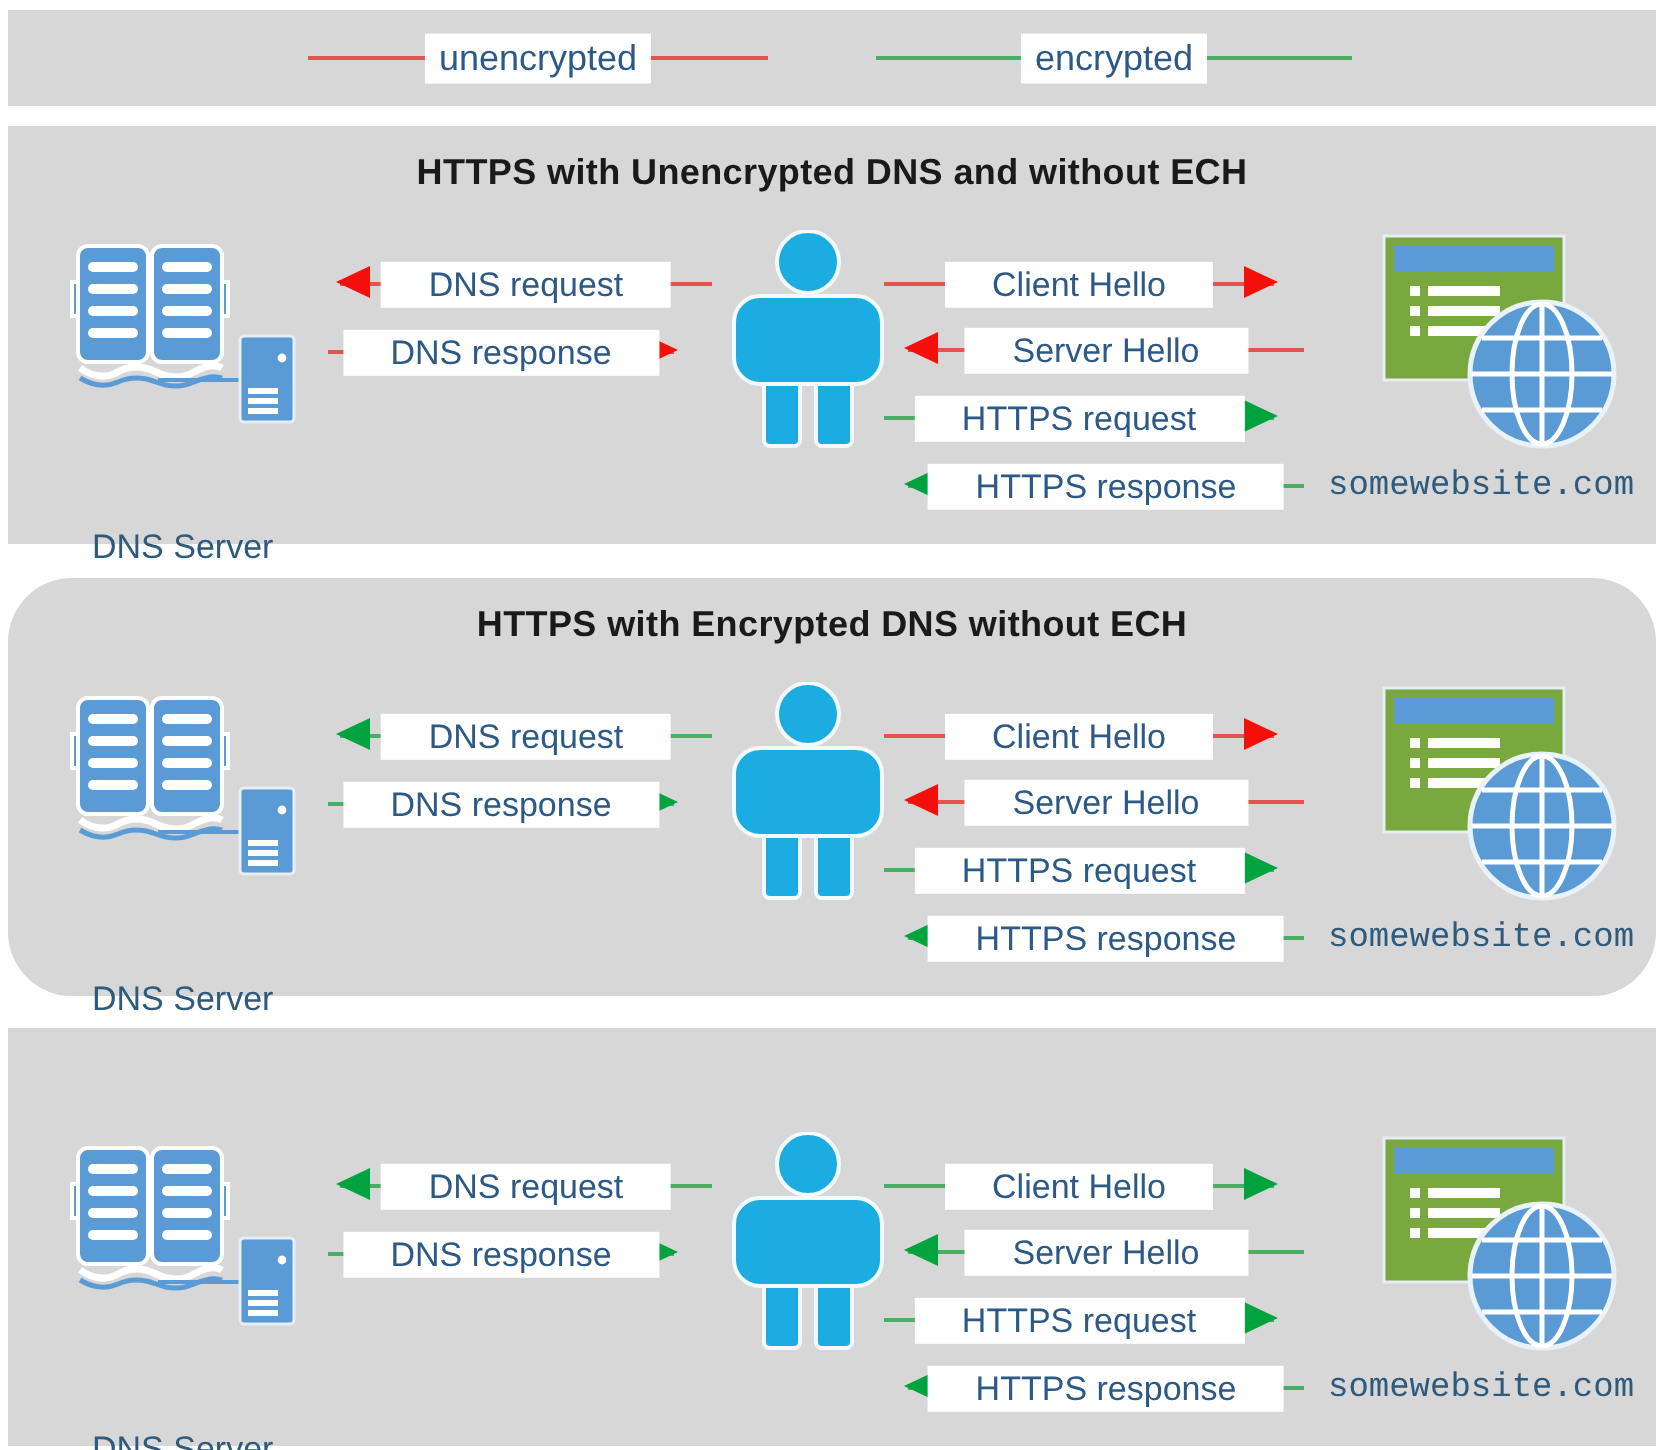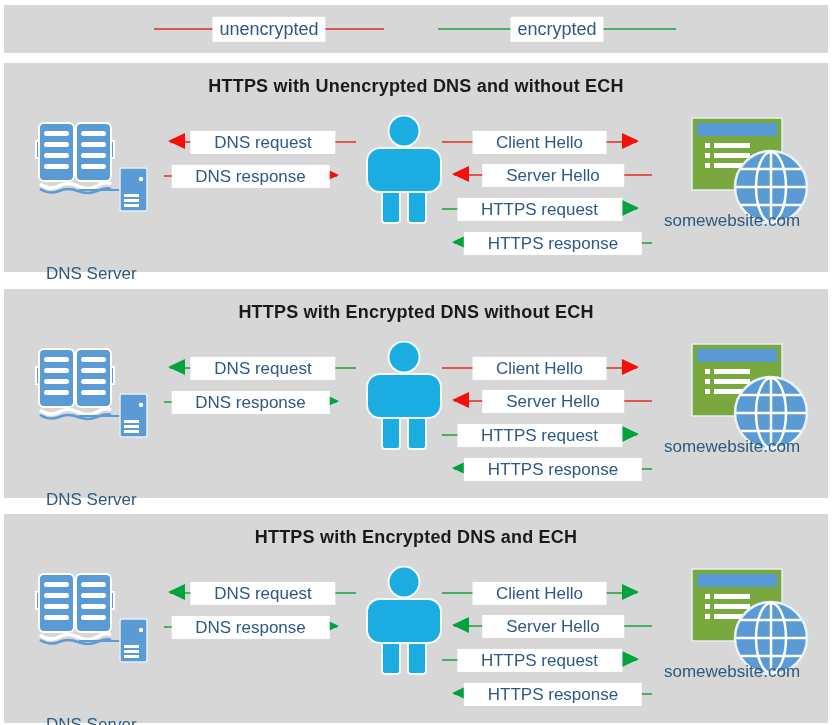--- a/index.html
+++ b/index.html
@@ -10,21 +10,21 @@
   .bar{position:absolute;left:4px;right:4px;background:var(--panel-bg);}
   #legend{top:5px;height:48px;}
   .legend-item{position:absolute;top:23px;height:0;border-top:2px solid var(--lc);}
   .panel{position:absolute;left:4px;right:4px;height:209px;background:var(--panel-bg);}
   .title{
     margin:0;position:absolute;top:13px;left:0;right:0;text-align:center;
     font-size:18px;font-weight:700;color:var(--title-text);letter-spacing:.2px;
   }
   .caption{position:absolute;font-size:17px;color:var(--caption-text);white-space:nowrap;}
   .dns-caption{left:42px;top:165px;margin-top:36px;}
-  .site-caption{left:660px;top:148px;}
+  .site-caption{left:660px;top:171px;font-family:Liberation Mono, monospace;}
   .dns-group{position:absolute;left:30px;top:55px;width:120px;height:95px;}
   .person{position:absolute;left:358px;top:52px;width:82px;height:110px;}
   .site{position:absolute;left:684px;top:53px;width:124px;height:112px;}
   .arrow{position:absolute;height:0;border-top:2px solid var(--lc);}
   .red{--lc:var(--red-line);--hc:var(--red-head);}
   .green{--lc:var(--green-line);--hc:var(--green-head);}
   .head{position:absolute;width:0;height:0;top:-10px;
         border-top:8px solid transparent;border-bottom:8px solid transparent;}
   .dir-right .head{right:-2px;border-left:17px solid var(--hc);}
   .dir-left  .head{left:-2px;border-right:17px solid var(--hc);}
@@ -148,21 +148,21 @@
           <span class="head"></span>
           <span class="alabel">HTTPS request</span>
         </div>
         <div class="arrow green dir-left" style="left: 450px; top: 179px; width: 198px;">
           <span class="head"></span>
           <span class="alabel">HTTPS response</span>
         </div>
       </div>
   </section>
 
-  <section class="panel" style="top: 289px;">
+  <section class="panel" style="top: 289px; border-radius: 32px;">
     <h2 class="title">HTTPS with Encrypted DNS without ECH</h2>
 
     <div class="dns-group">
       <svg width="120" height="95" viewBox="0 0 120 95">
         <rect x="2" y="23" width="5" height="17" class="fb sw"></rect>
         <rect x="75" y="23" width="5" height="17" class="fb sw"></rect>
         <rect x="5" y="5" width="35" height="58" rx="5" class="fb sw"></rect>
         <rect x="42" y="5" width="35" height="58" rx="5" class="fb sw"></rect>
         <rect x="10" y="13" width="25" height="5" rx="2.5" class="fw"></rect>
         <rect x="10" y="24" width="25" height="5" rx="2.5" class="fw"></rect>
@@ -237,21 +237,20 @@
           <span class="alabel">HTTPS request</span>
         </div>
         <div class="arrow green dir-left" style="left: 450px; top: 179px; width: 198px;">
           <span class="head"></span>
           <span class="alabel">HTTPS response</span>
         </div>
       </div>
   </section>
 
   <section class="panel" style="top: 514px;">
-    <h2 class="title">HTTPS with Encrypted DNS and ECH</h2>
 
     <div class="dns-group">
       <svg width="120" height="95" viewBox="0 0 120 95">
         <rect x="2" y="23" width="5" height="17" class="fb sw"></rect>
         <rect x="75" y="23" width="5" height="17" class="fb sw"></rect>
         <rect x="5" y="5" width="35" height="58" rx="5" class="fb sw"></rect>
         <rect x="42" y="5" width="35" height="58" rx="5" class="fb sw"></rect>
         <rect x="10" y="13" width="25" height="5" rx="2.5" class="fw"></rect>
         <rect x="10" y="24" width="25" height="5" rx="2.5" class="fw"></rect>
         <rect x="10" y="35" width="25" height="5" rx="2.5" class="fw"></rect>

